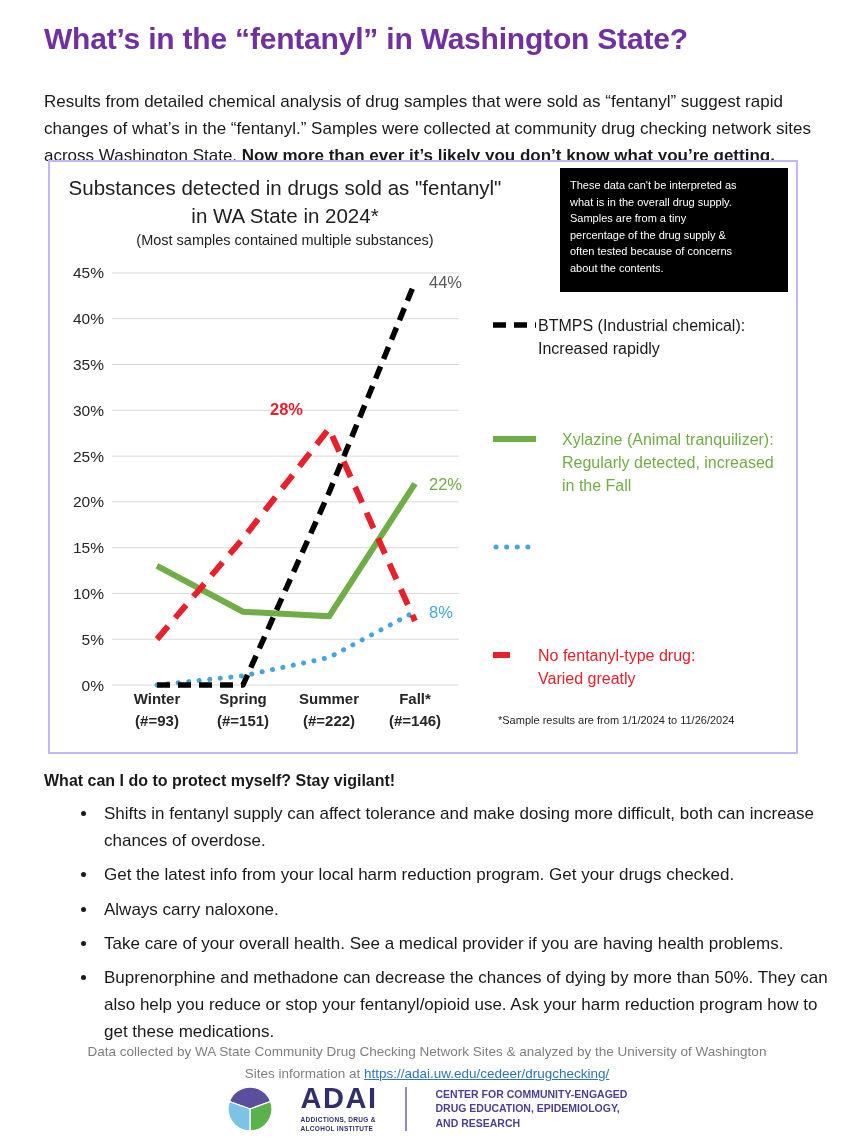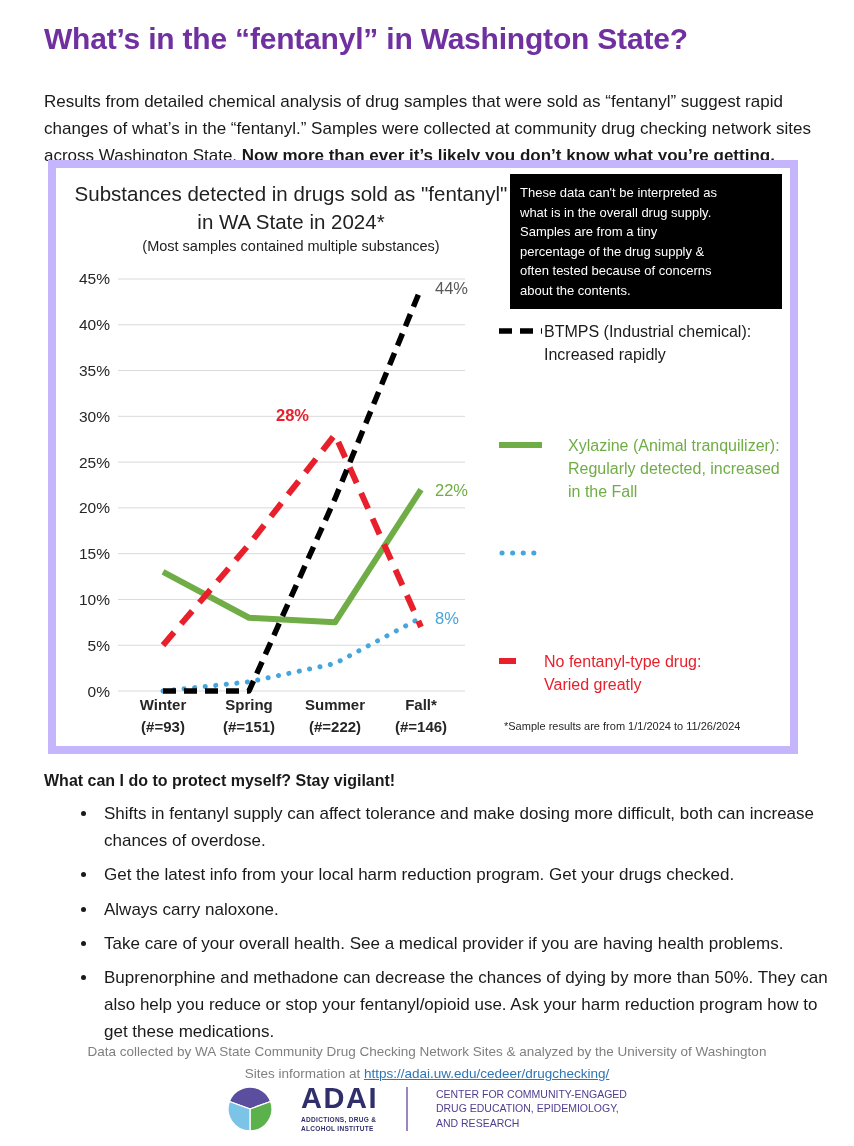--- a/index.html
+++ b/index.html
@@ -3,27 +3,27 @@
 <meta charset="utf-8">
 <style>
   html,body{margin:0;padding:0;background:#fff;}
   .page{position:relative;width:854px;height:1146px;background:#ffffff;
         font-family:"Liberation Sans","DejaVu Sans",sans-serif;color:#1a1a1a;overflow:hidden;}
   .main-title{position:absolute;left:44px;top:22px;width:780px;
         font-size:30px;font-weight:600;letter-spacing:-0.2px;}
   .intro{position:absolute;left:44px;top:88px;width:778px;font-size:17px;line-height:1.6;}
   .intro b{font-weight:700;}
   .chart-panel{position:absolute;left:48px;top:160px;width:750px;height:594px;
-        border:8px solid #c4b5fd;background:#fff;box-sizing:border-box;}
+        border:2px solid #c4b5fd;background:#fff;box-sizing:border-box;}
   .chart-title{position:absolute;left:0px;top:12px;width:470px;text-align:center;
         font-size:20.5px;color:#212121;line-height:1.35;}
   .chart-subtitle{position:absolute;left:0px;top:70px;width:470px;text-align:center;
         font-size:14.5px;color:#212121;}
-  .disclaimer-box{position:absolute;top:6px;right:8px;width:272px;box-sizing:border-box;
-        background:#000;color:#fff;padding:9px 10px;font-size:13px;line-height:1.5;
+  .disclaimer-box{position:absolute;top:6px;right:8px;width:228px;box-sizing:border-box;
+        background:#000;color:#fff;padding:9px 10px;font-size:11px;line-height:1.5;
         white-space:pre-line;min-height:124px;}
   #chart-svg{position:absolute;left:2px;top:88px;}
   .legend{position:absolute;left:442px;top:0;width:304px;height:594px;}
   .legend-entry{position:absolute;display:flex;align-items:flex-start;width:304px;}
   .legend-entry .marker{flex:0 0 46px;margin-top:5px;}
   .legend-entry .ltext{font-size:16px;line-height:1.45;white-space:pre-line;}
   .legend-entry:nth-child(1){top:152px;}
   .legend-entry:nth-child(2){top:266px;gap:24px;}
   .legend-entry:nth-child(3){top:374px;}
   .legend-entry:nth-child(4){top:482px;}
@@ -36,21 +36,21 @@
         font-size:13.5px;color:#7f7f7f;}
   .footer-line2{position:absolute;left:0;top:1066px;width:854px;text-align:center;
         font-size:13.5px;color:#7f7f7f;}
   .footer-link{text-decoration:underline;cursor:pointer;}
   .logo-row{position:absolute;left:0;top:1084px;width:854px;display:flex;
         justify-content:center;align-items:center;gap:28px;}
   .adai-block{display:flex;flex-direction:column;align-items:flex-start;line-height:1;}
   .adai-word{font-size:29px;font-weight:700;letter-spacing:1.5px;}
   .adai-caption{font-size:6.5px;font-weight:700;letter-spacing:0.3px;margin-top:3px;white-space:pre-line;line-height:1.35;}
   .logo-divider{width:2px;height:44px;}
-  .center-caption{font-size:10.5px;font-weight:400;line-height:1.4;white-space:pre-line;text-align:left;}
+  .center-caption{font-size:10.5px;font-weight:700;line-height:1.4;white-space:pre-line;text-align:left;}
 </style>
 </head>
 <body>
 
 <div class="page">
 
   <div class="main-title" style="color: rgb(112, 48, 160);">What’s in the “fentanyl” in Washington State?</div>
 
   <div class="intro"><span>Results from detailed chemical analysis of drug samples that were sold as “fentanyl” suggest rapid changes of what’s in the “fentanyl.” Samples were collected at community drug checking network sites across Washington State. </span><b>Now more than ever it’s likely you don’t know what you’re getting.</b></div>
 

